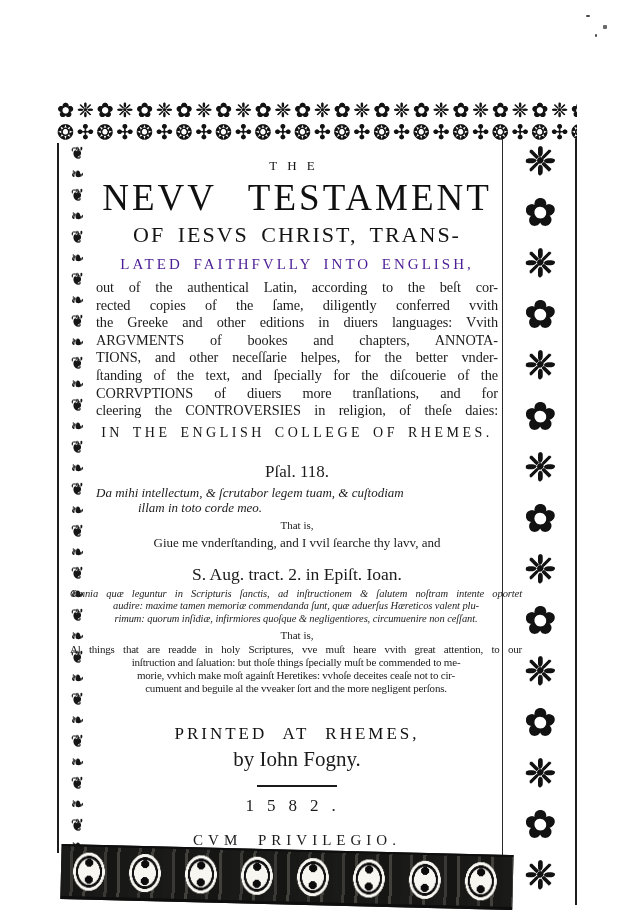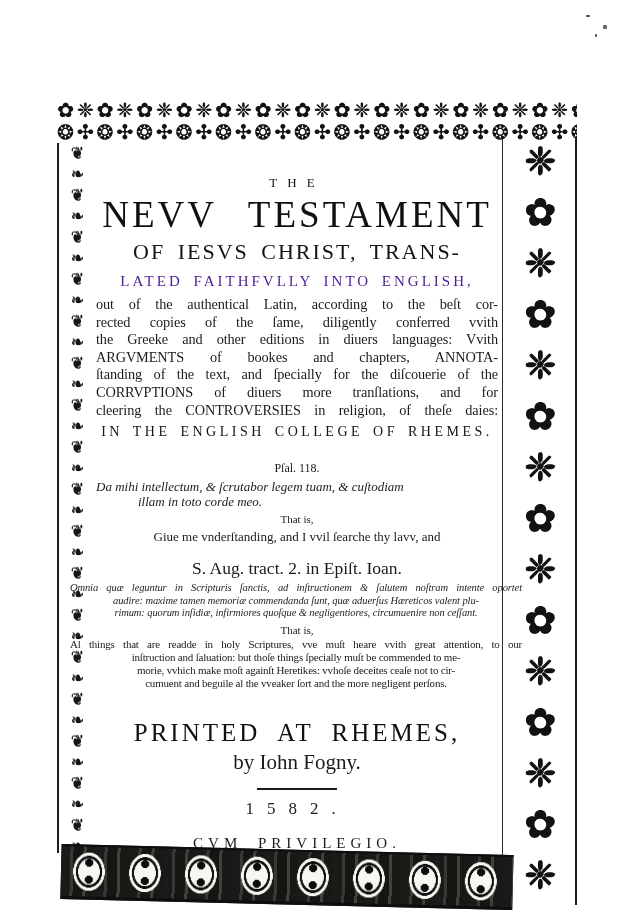--- a/index.html
+++ b/index.html
@@ -54,44 +54,44 @@
       radial-gradient(circle 4px at 28px 16px, #0c0c0c 97%, transparent),
       radial-gradient(circle 4px at 28px 33px, #0c0c0c 97%, transparent),
       radial-gradient(ellipse 19px 23px at 28px 25px, #f7f6f1 0 56%, #101010 58% 68%, #f7f6f1 70% 82%, transparent 84%),
       repeating-linear-gradient(90deg, #1a1a18 0 9px, #3a3834 9px 12px, #151513 12px 22px, #42403b 22px 25px, #181816 25px 34px);
     background-size:56px 50px,56px 50px,56px 50px,auto;
     background-repeat:repeat-x,repeat-x,repeat-x,repeat;
     border-top:2px solid #0e0e0e;border-bottom:3px solid #0e0e0e;
   }
 
   
-  .content{position:absolute;left:96px;top:163px;width:402px;text-align:center;}
+  .content{position:absolute;left:96px;top:146px;width:402px;text-align:center;}
   .kicker{font-size:13px;letter-spacing:10px;margin-top:12px;color:#141414;}
   .main-title{font-size:37px;letter-spacing:3px;word-spacing:20px;white-space:nowrap;
     margin-top:2px;color:#101010;}
   .subtitle{font-size:22px;letter-spacing:2px;word-spacing:5px;white-space:nowrap;
     margin-top:3px;color:#141414;}
   .subtitle2{font-size:15px;letter-spacing:3px;word-spacing:4px;white-space:nowrap;
     margin-top:8px;color:#4c1d95;}
   .desc{margin-top:6px;font-size:14.3px;line-height:17.6px;letter-spacing:-0.1px;
     text-align:justify;}
   .jline{text-align:justify;text-align-last:justify;}
   .college{font-size:14px;letter-spacing:3.5px;word-spacing:3px;margin-top:5px;
     white-space:nowrap;color:#151515;}
-  .ps-head{font-size:12px;margin-top:21px;}
+  .ps-head{font-size:17px;margin-top:21px;}
   .ps-latin{font-style:italic;font-size:13px;line-height:15px;margin-top:3px;text-align:left;}
   .ps-latin .indent{margin-left:42px;}
   .that-is{font-size:11px;margin-top:4px;}
   .ps-eng{font-size:13px;line-height:17px;margin-top:3px;}
   .aug-head{font-size:17.5px;margin-top:13px;}
   .wide{width:452px;margin-left:-26px;}
   .aug-latin{font-style:italic;font-size:10.5px;line-height:12.5px;letter-spacing:-0.1px;
     margin-top:3px;color:#242424;}
   .aug-eng{font-size:11px;line-height:13px;letter-spacing:-0.2px;margin-top:2px;}
-  .imprint-place{font-size:25px;letter-spacing:3px;word-spacing:9px;white-space:nowrap;
+  .imprint-place{font-size:17px;letter-spacing:3px;word-spacing:9px;white-space:nowrap;
     margin-top:29px;color:#111;}
   .imprint-printer{font-size:21px;margin-top:3px;}
   .imprint-rule{width:80px;border:none;border-top:2.5px solid #1a1a1a;margin:13px auto 0 auto;}
   .imprint-year{font-size:17px;letter-spacing:13px;margin-top:9px;}
   .imprint-privilege{font-size:15px;letter-spacing:5px;word-spacing:7px;margin-top:16px;}
 </style>
 </head>
 <body>
 
 <div class="page">
@@ -115,20 +115,21 @@
     <div class="kicker">THE</div>
     <div class="main-title">NEVV TESTAMENT</div>
     <div class="subtitle">OF IESVS CHRIST, TRANS-</div>
     <div class="subtitle2">LATED FAITHFVLLY INTO ENGLISH,</div>
 
     <div class="desc">
       <div class="jline">out of the authentical Latin, according to the beſt cor-</div>
       <div class="jline">rected copies of the ſame, diligently conferred vvith</div>
       <div class="jline">the Greeke and other editions in diuers languages: Vvith</div>
       <div class="jline">ARGVMENTS of bookes and chapters, ANNOTA-</div>
+      <div class="jline">TIONS, and other neceſſarie helpes, for the better vnder-</div>
       <div class="jline">ſtanding of the text, and ſpecially for the diſcouerie of the</div>
       <div class="jline">CORRVPTIONS of diuers more tranſlations, and for</div>
       <div class="jline">cleering the CONTROVERSIES in religion, of theſe daies:</div>
     </div>
     <div class="college">IN THE ENGLISH COLLEGE OF RHEMES.</div>
 
     <div class="ps-head">Pſal. 118.</div>
     <div class="ps-latin">
       <div>Da mihi intellectum, &amp; ſcrutabor legem tuam, &amp; cuſtodiam</div>
       <div class="indent">illam in toto corde meo.</div>

